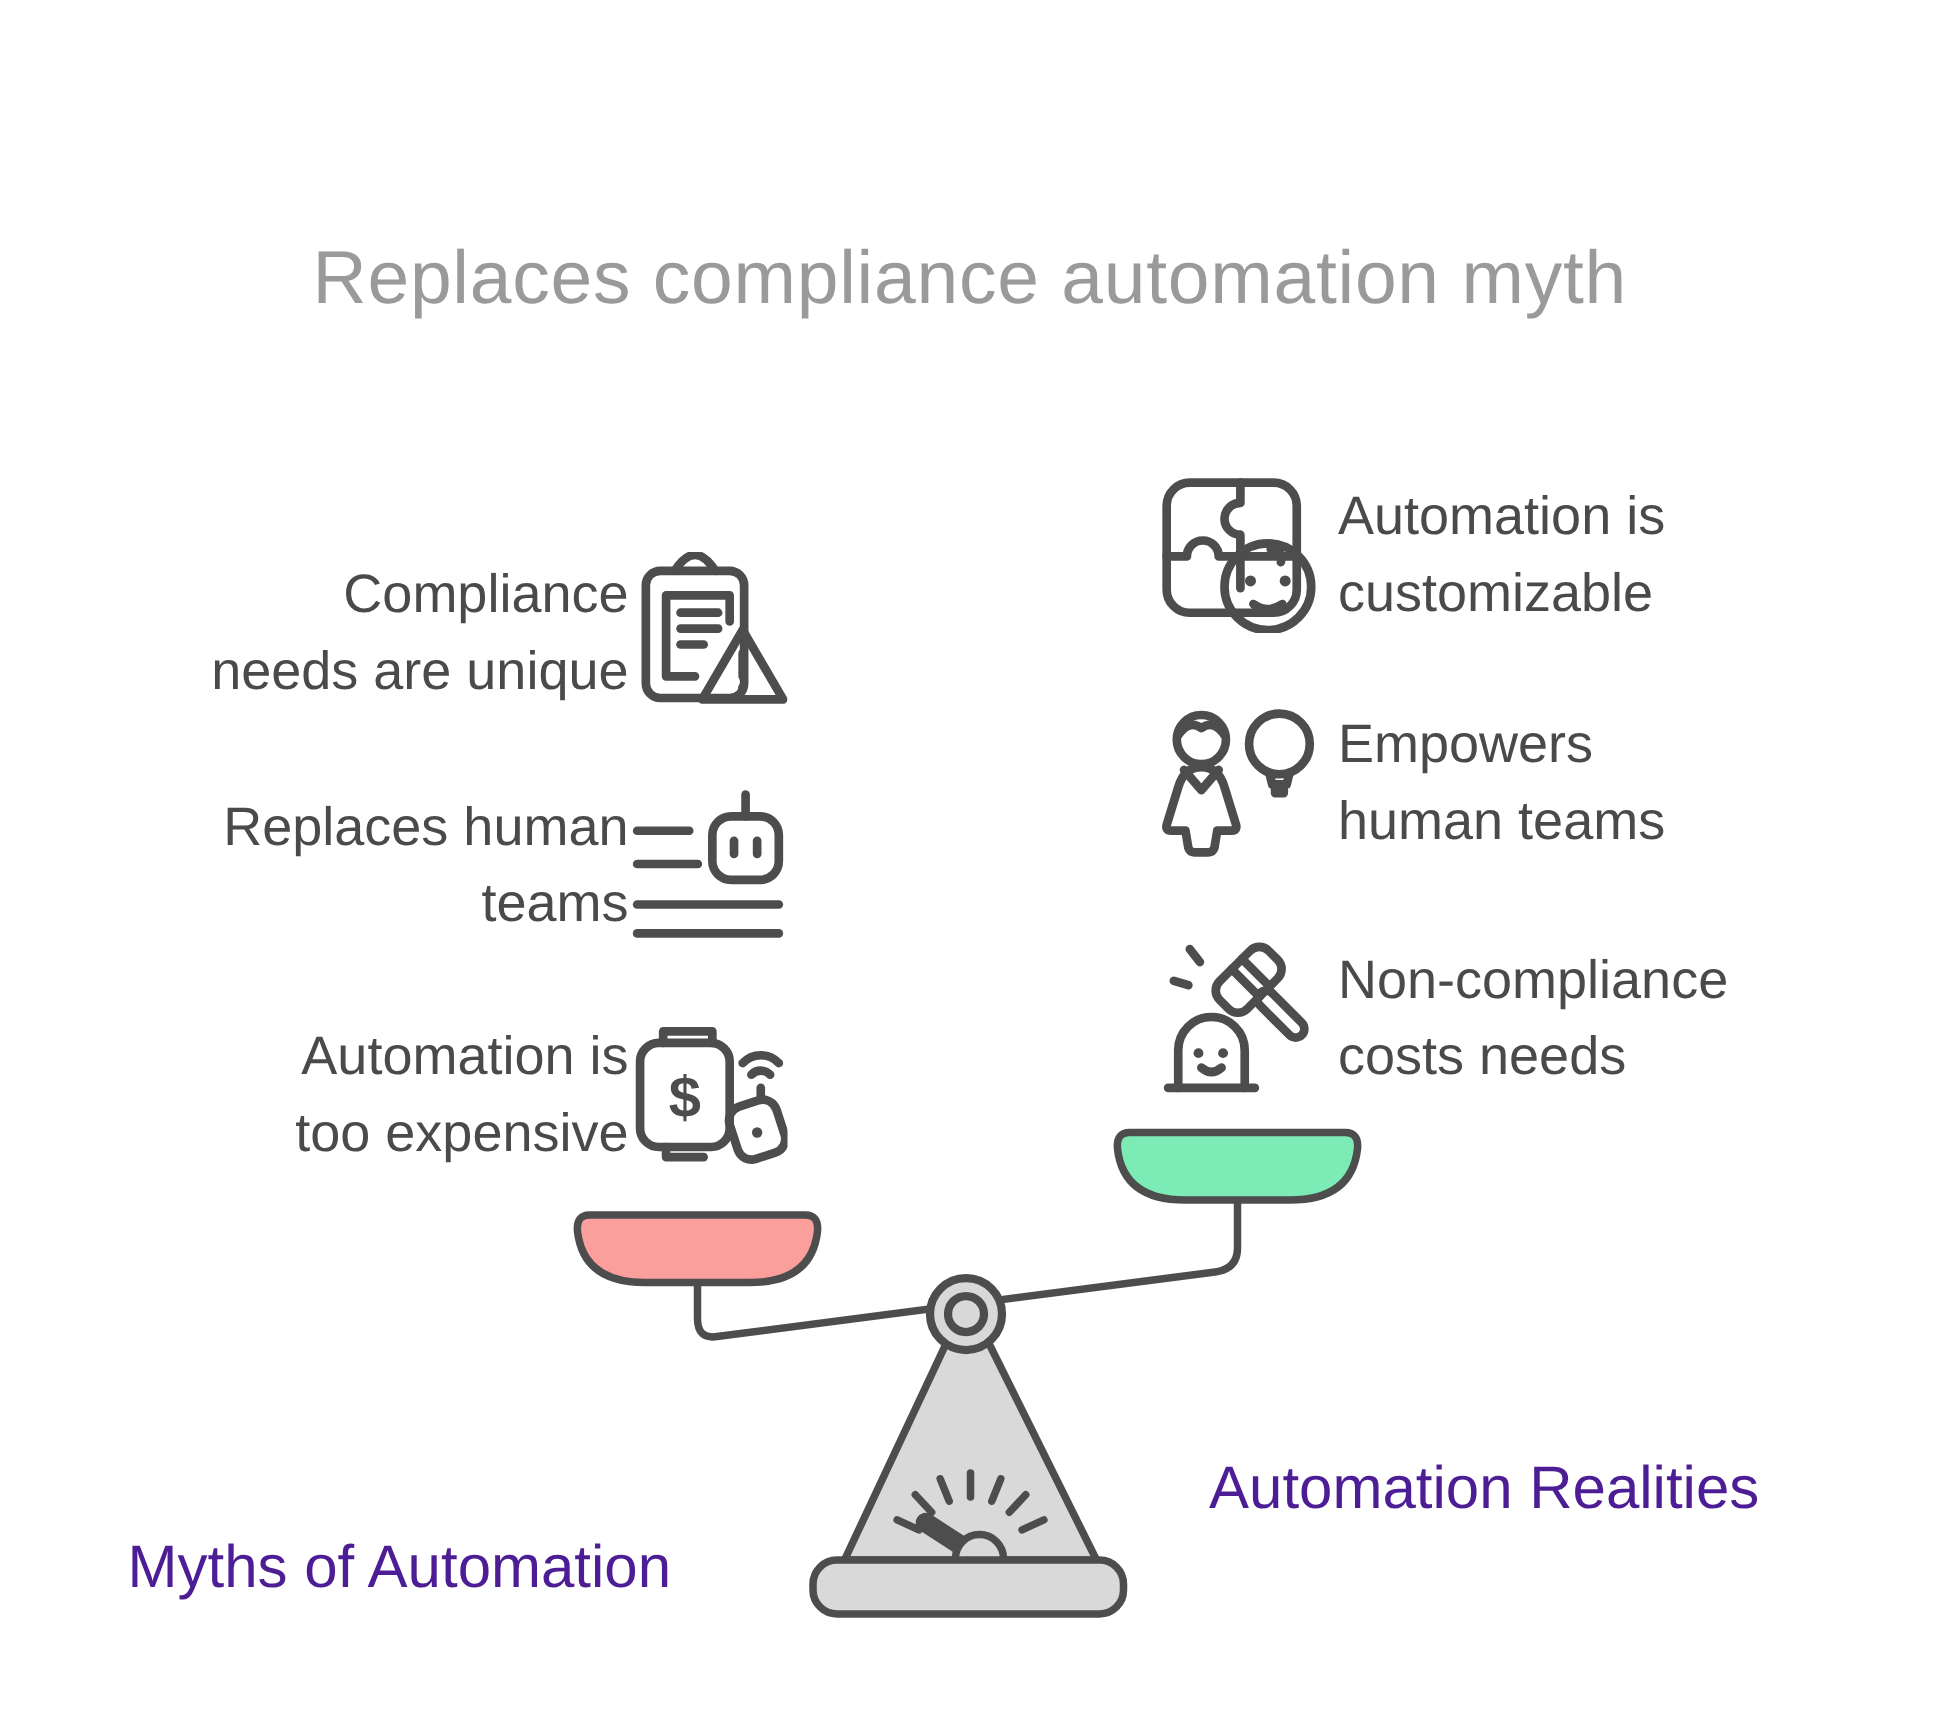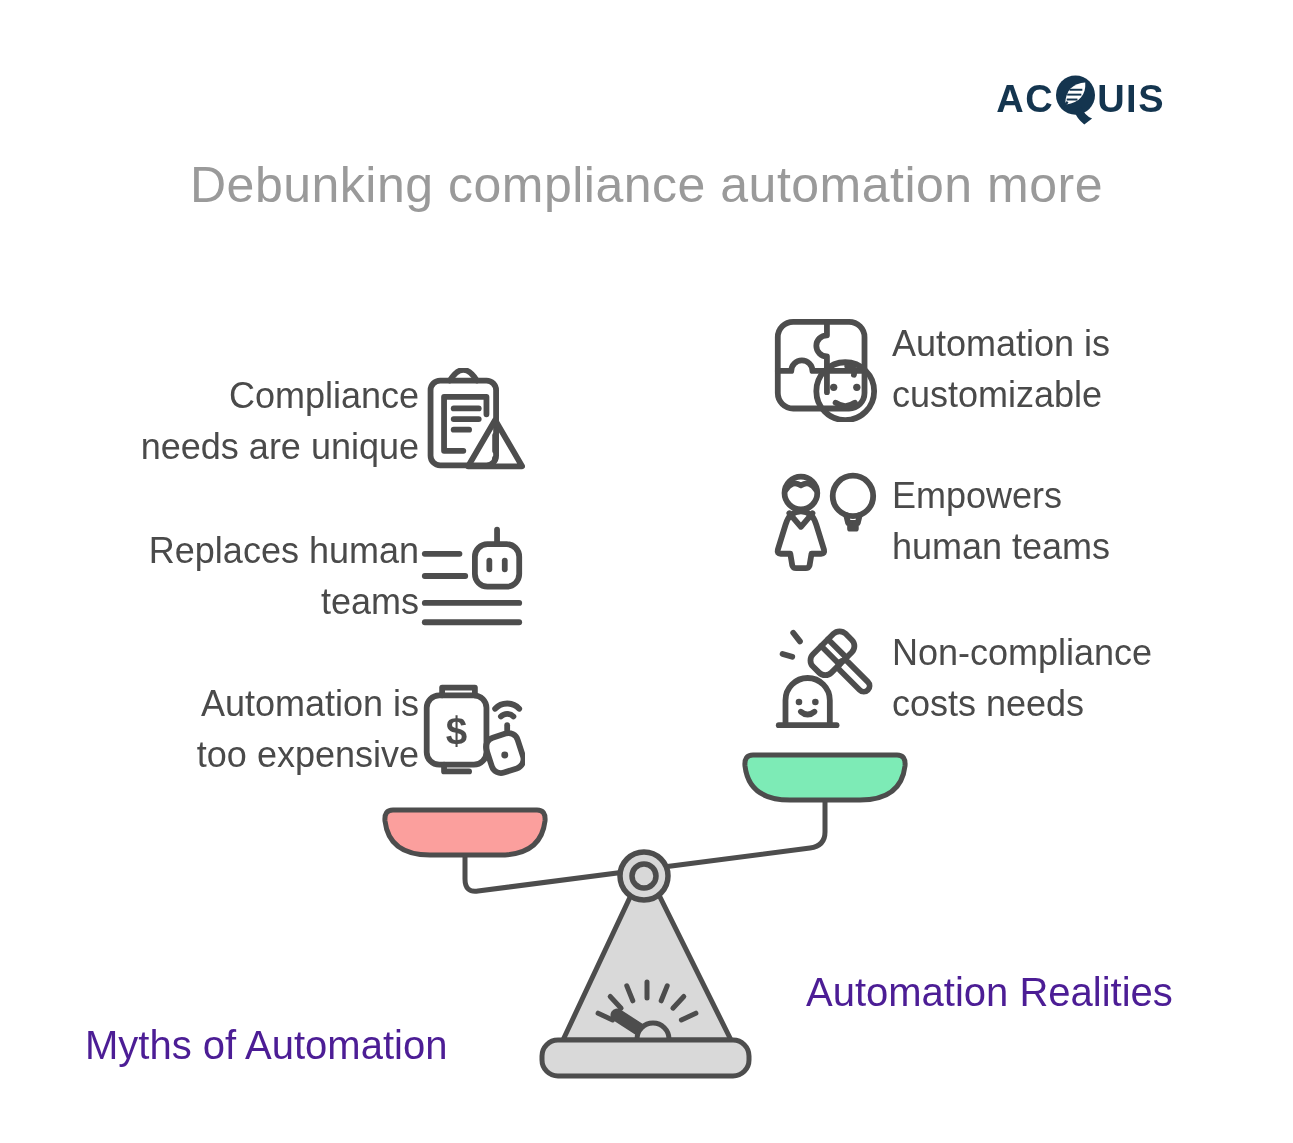--- a/index.html
+++ b/index.html
@@ -33,35 +33,22 @@
   .label-right{left:806px;top:970px;}
   
   .ink{stroke:#4D4D4D;fill:none;stroke-width:6;stroke-linecap:round;stroke-linejoin:round;}
   .ink-fill{fill:#4D4D4D;stroke:none;}
 </style>
 </head>
 <body>
 
 <div class="canvas">
 
-  <div class="logo">
-    <span>AC</span>
-    <svg class="q-icon" width="41" height="52" viewBox="0 0 42 52">
-      <circle cx="21" cy="21" r="20" fill="#14354F"></circle>
-      <path d="M27 33 q3 9 11 12 l-8 6 q-8 -6 -10 -14 z" fill="#14354F"></path>
-      <path d="M10.5 30 C10.5 16 19 8.5 31 8 C32 20 25 29 11.5 30.5 Z" fill="#ffffff"></path>
-      <line x1="15" y1="15.5" x2="28" y2="15.5" stroke="#14354F" stroke-width="2"></line>
-      <line x1="12.5" y1="20.5" x2="27" y2="20.5" stroke="#14354F" stroke-width="2"></line>
-      <line x1="12" y1="25.5" x2="23" y2="25.5" stroke="#14354F" stroke-width="2"></line>
-      <line x1="8" y1="33" x2="13" y2="28" stroke="#14354F" stroke-width="2.4"></line>
-    </svg>
-    <span>UIS</span>
-  </div>
 
-  <div class="title">Debunking compliance automation more</div>
+  <div class="title">Replaces compliance automation myth</div>
 
   <div class="row myth-row" id="myth-1">
     <span class="txt w285">Compliance needs are unique</span>
     <svg class="icon-box" viewBox="0 0 110 110">
       <rect class="ink" x="12" y="13" width="68" height="88" rx="10"></rect>
       <path class="ink" d="M32 13 q7 -11 14 -11 q7 0 14 11"></path>
       <path class="ink" d="M46 86 H26 V30 H70 V48"></path>
       <line class="ink" x1="36" y1="42" x2="62" y2="42"></line>
       <line class="ink" x1="36" y1="53" x2="62" y2="53"></line>
       <line class="ink" x1="36" y1="64" x2="52" y2="64"></line>

